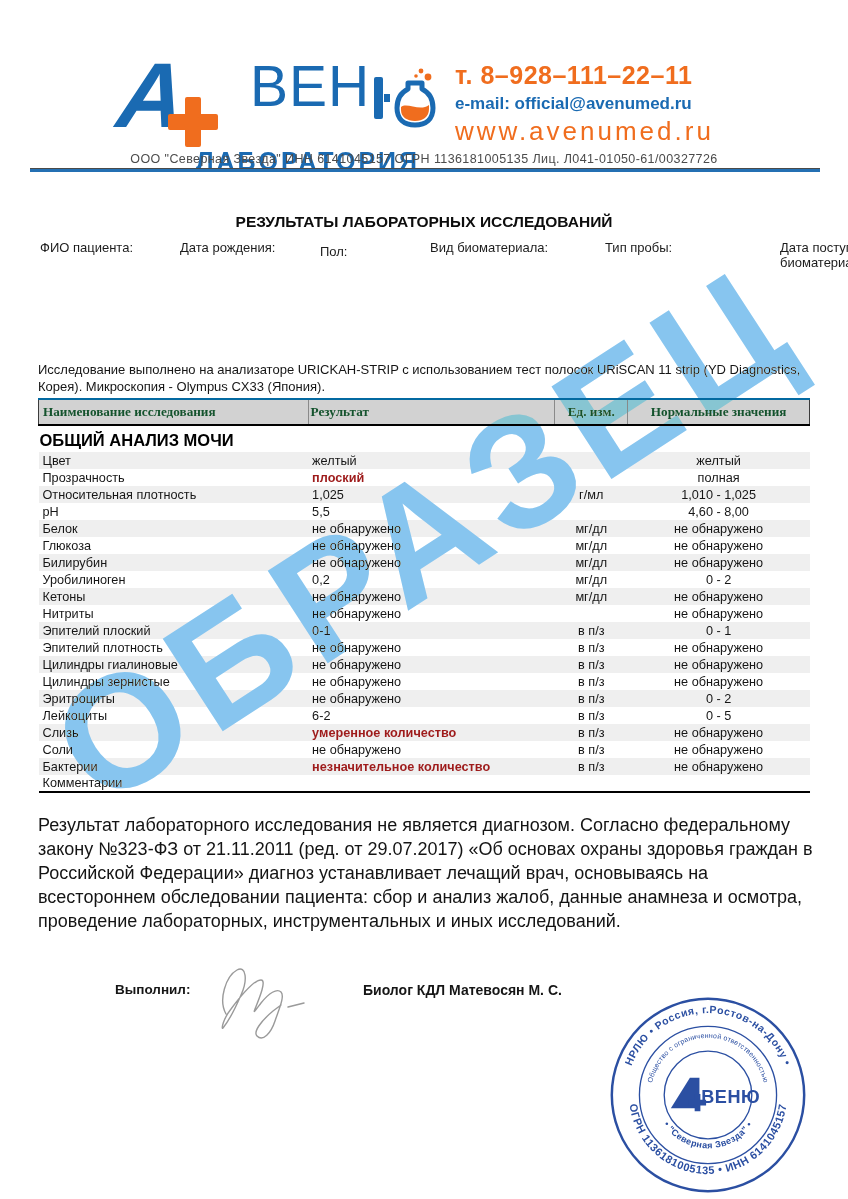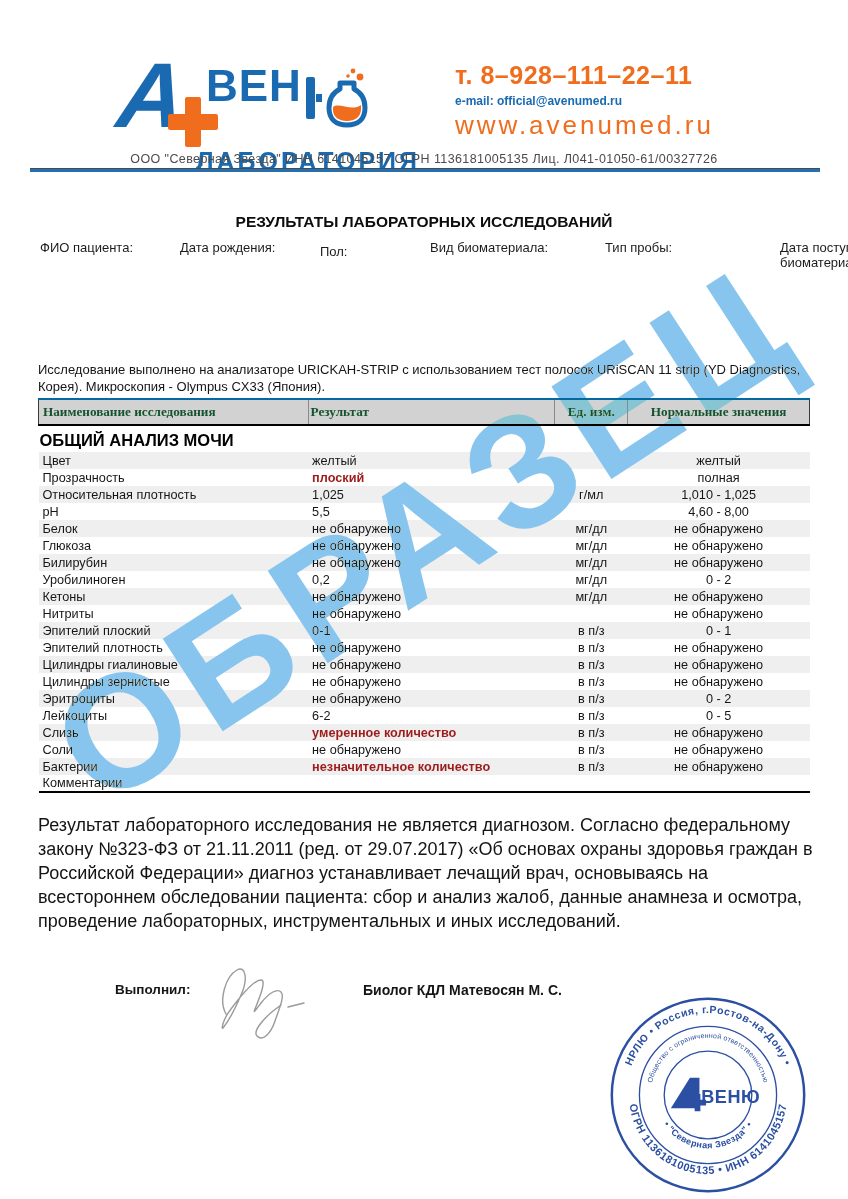--- a/index.html
+++ b/index.html
@@ -13,28 +13,28 @@
   .page{position:relative;width:848px;height:1199px;background:#fff;overflow:hidden;}
 
   
   .lab-header{position:absolute;top:55px;left:118px;width:642px;display:flex;justify-content:space-between;}
   .logo-block{display:flex;flex-direction:column;}
   .logo-row{display:flex;align-items:flex-start;}
   .logo-a{position:relative;width:86px;height:88px;}
   .logo-a .a-glyph{font-style:italic;font-weight:bold;font-size:92px;line-height:80px;color:var(--brand-blue);display:block;transform:skewX(-6deg);}
   .logo-a .cross{position:absolute;right:-16px;bottom:-6px;}
   .brand-group{display:flex;align-items:flex-start;margin-left:2px;margin-top:2px;}
-  .brand-text{font-weight:bold;font-size:44px;line-height:58px;letter-spacing:1px;color:var(--brand-blue);}
+  .brand-text{font-weight:normal;font-size:57px;line-height:58px;letter-spacing:1px;color:var(--brand-blue);margin-left:44px;}
   .yu-group{display:flex;align-items:center;margin-left:4px;margin-top:10px;}
   .yu-stem{width:9px;height:42px;background:var(--brand-blue);border-radius:2px;}
   .yu-dash{width:6px;height:8px;background:var(--brand-blue);margin:0 1px;}
   .lab-subtitle{font-weight:bold;font-size:25px;letter-spacing:3px;color:var(--brand-blue);margin:4px 0 0 78px;}
   .contact-block{text-align:left;padding-top:6px;width:305px;}
   .contact-phone{color:var(--brand-orange);font-weight:bold;font-size:25px;letter-spacing:0.5px;}
-  .contact-email{color:var(--brand-blue);font-weight:bold;font-size:12px;margin-top:4px;}
+  .contact-email{color:var(--brand-blue);font-weight:bold;font-size:17px;margin-top:4px;}
   .contact-site{color:var(--brand-orange);font-size:26px;letter-spacing:3px;margin-top:2px;}
   .company-line{position:absolute;top:152px;left:0;width:100%;text-align:center;font-size:12.5px;letter-spacing:0.4px;color:#4b4b4b;}
   .blue-rule{position:absolute;top:168px;left:30px;width:790px;height:4px;background:linear-gradient(to bottom,#4a4a4a 1px,var(--rule-blue) 1px);}
 
   
   .doc-title{position:absolute;top:213px;left:0;width:100%;text-align:center;font-size:15.5px;font-weight:bold;color:#0d0d0d;}
   .patient{position:absolute;top:240px;left:40px;width:770px;display:flex;}
   .patient-col{display:flex;flex-direction:row;}
   .patient-col.left{width:390px;}
   .patient-col.right{width:330px;}

